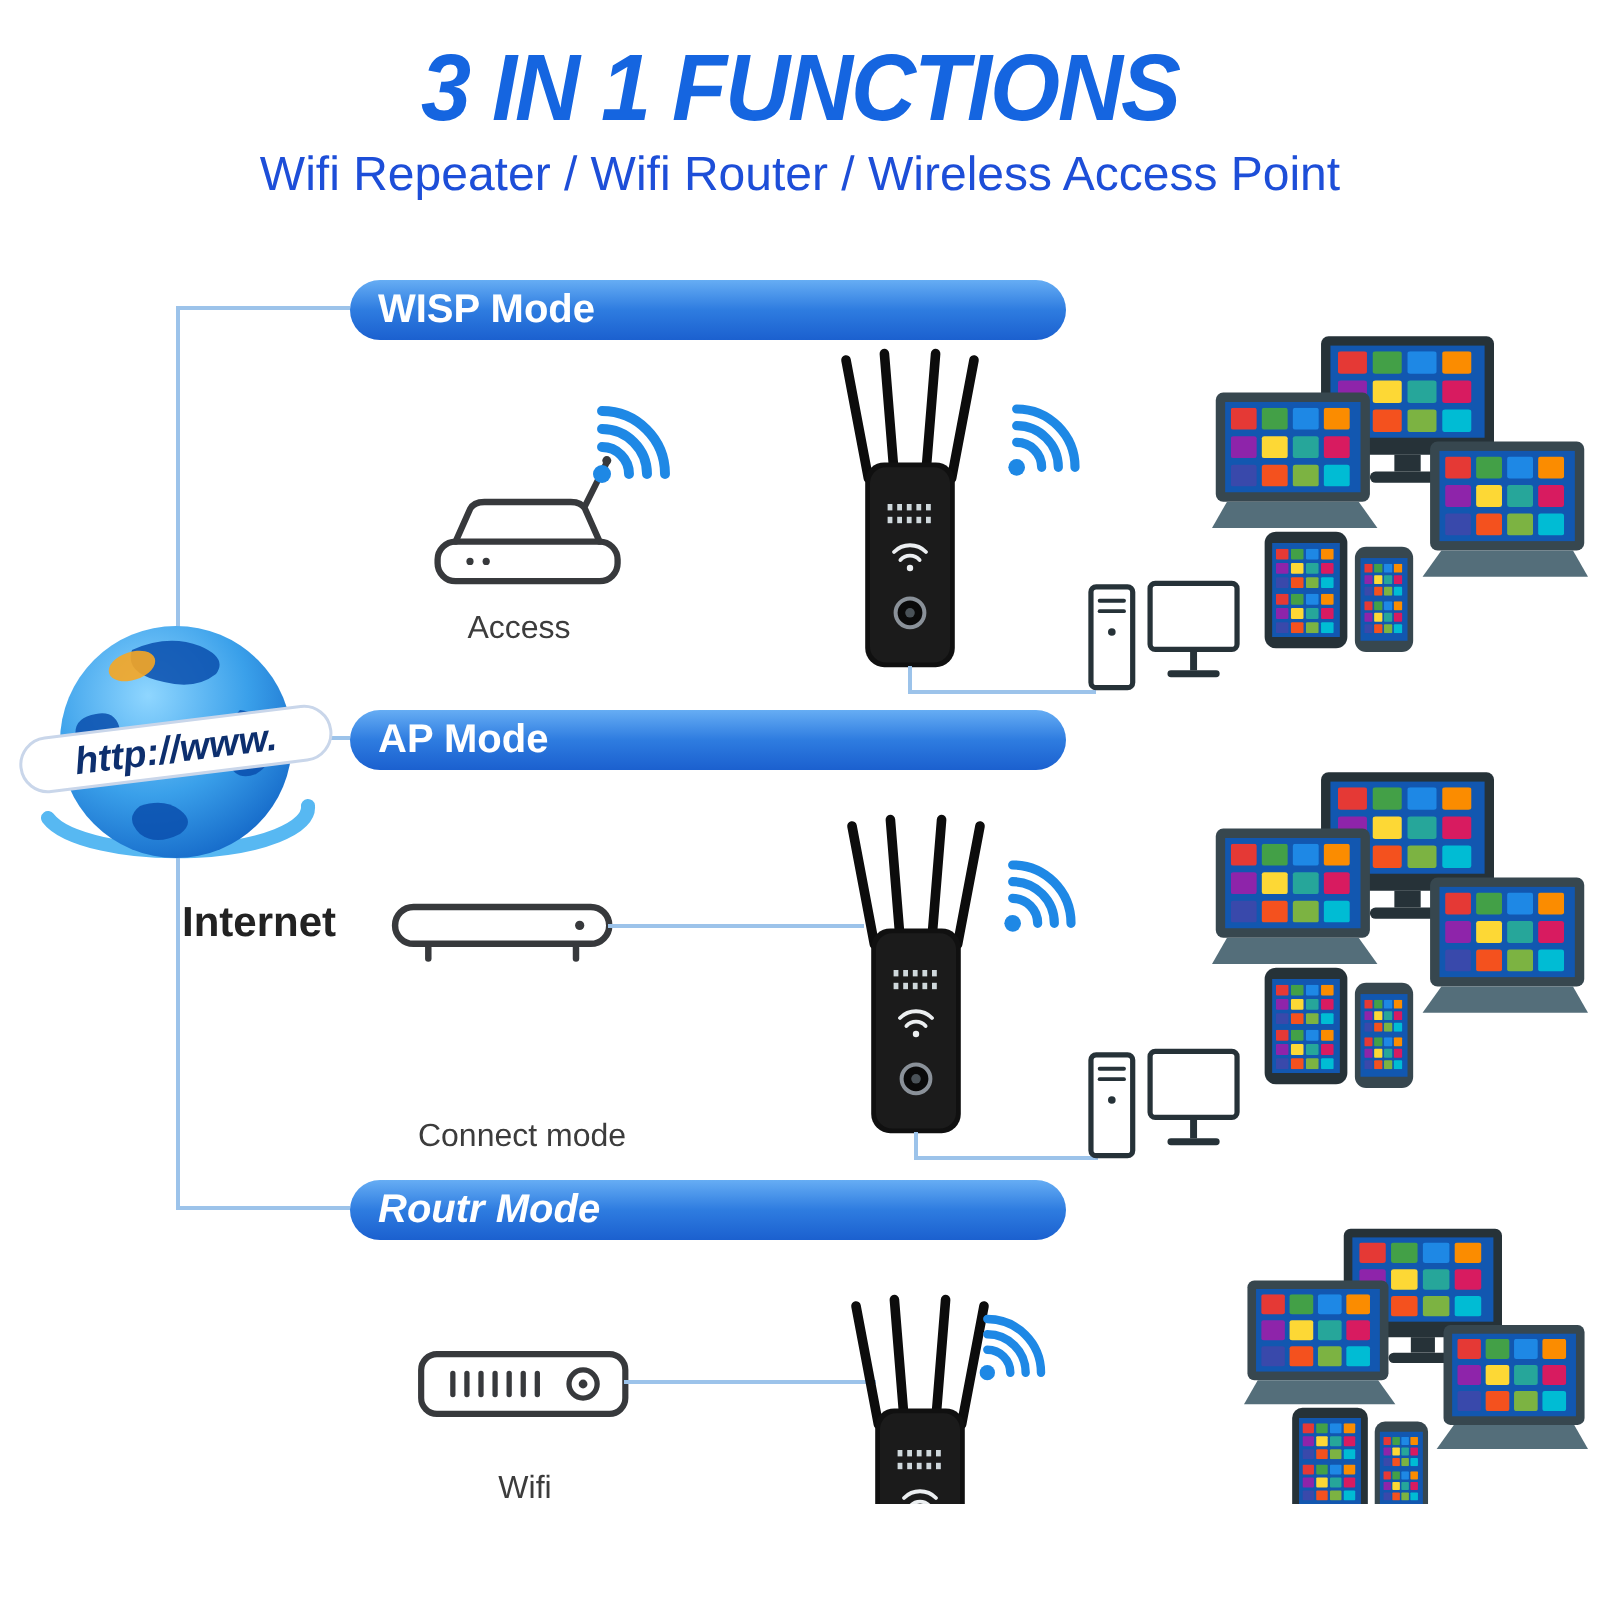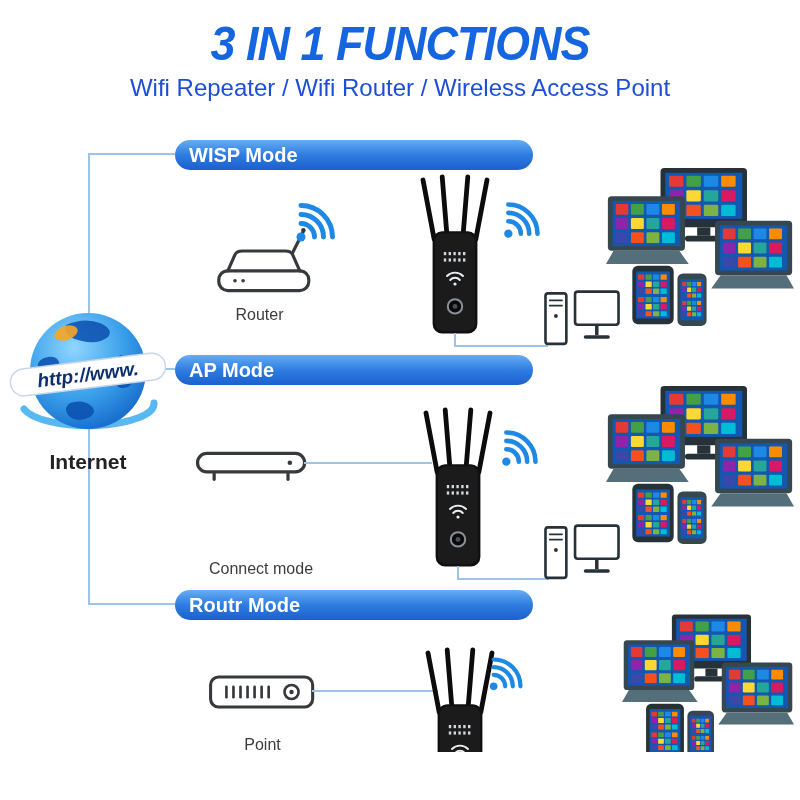--- a/index.html
+++ b/index.html
@@ -8,29 +8,29 @@
   .abs{position:absolute;}
   #title{position:absolute;top:18px;left:0;width:800px;text-align:center;
          font-size:45px;font-weight:bold;font-style:italic;color:#1565e0;letter-spacing:-1px;
          transform:scaleY(1.05);}
   #subtitle{position:absolute;top:74px;left:0;width:800px;text-align:center;
             font-size:24px;color:#1d4ed8;}
   .bar{position:absolute;left:175px;width:358px;height:30px;border-radius:16px;
        background:linear-gradient(180deg,#66adf4 0%,#2e7ce0 50%,#1b60cf 100%);
        color:#fff;font-weight:bold;font-size:20px;line-height:30px;padding-left:14px;
        box-sizing:border-box;}
-  #bar-wisp{top:140px;} #bar-ap{top:355px;} #bar-routr{top:590px;}
+  #bar-wisp{top:140px;} #bar-ap{top:355px;} #bar-routr{top:590px;font-style:italic;}
   .hline,.vline{position:absolute;background:#9cc3ea;z-index:0;}
   .hline{height:2px;} .vline{width:2px;}
   #line-main-v{left:88px;top:154px;height:450px;}
   #line-wisp{left:88px;top:153px;width:87px;}
   #line-ap{left:88px;top:368px;width:87px;}
   #line-routr{left:88px;top:603px;width:87px;}
   #globe-svg{left:8px;top:303px;z-index:2;}
-  #internet-label{left:8px;top:450px;width:160px;text-align:center;
+  #internet-label{left:8px;top:450px;width:160px;text-align:right;
                   font-size:21px;font-weight:bold;color:#222;z-index:2;}
   .lbl{position:absolute;font-size:16px;color:#3c3c3c;text-align:center;}
   
   #s1-router{left:208px;top:224px;}
   #s1-router-wifi{left:292px;top:192px;}
   #s1-label{left:202px;top:306px;width:115px;}
   #s1-repeater{left:415px;top:172px;}
   #s1-wifi{left:500px;top:192px;}
   #s1-line-v{left:454px;top:333px;height:14px;}
   #s1-line-h{left:454px;top:345px;width:94px;}
@@ -234,21 +234,21 @@
   <div class="bar" id="bar-routr">
     <span>Routr Mode</span>
   </div>
 
   <svg id="s1-router" class="abs" width="108" height="81">
       <use href="#sym-router"></use>
     </svg>
   <svg id="s1-router-wifi" class="abs" width="54" height="54">
       <use href="#sym-wifi"></use>
     </svg>
-  <div id="s1-label" class="lbl">Router</div>
+  <div id="s1-label" class="lbl">Access</div>
   <svg id="s1-repeater" class="abs" width="80" height="168">
       <use href="#sym-repeater"></use>
     </svg>
   <svg id="s1-wifi" class="abs" width="50" height="50">
       <use href="#sym-wifi"></use>
     </svg>
   <div class="vline" id="s1-line-v"></div>
   <div class="hline" id="s1-line-h"></div>
   <svg id="s1-pc" class="abs" width="80" height="63">
       <use href="#sym-pc"></use>
@@ -273,21 +273,21 @@
   <svg id="s2-pc" class="abs" width="80" height="63">
       <use href="#sym-pc"></use>
     </svg>
   <svg id="s2-cluster" class="abs" width="188" height="160">
       <use href="#sym-cluster"></use>
     </svg>
 
   <svg id="s3-modem" class="abs" width="115" height="44">
       <use href="#sym-modem-vent"></use>
     </svg>
-  <div id="s3-label" class="lbl">Point</div>
+  <div id="s3-label" class="lbl">Wifi</div>
   <div class="hline" id="s3-line-modem"></div>
   <svg id="s3-repeater" class="abs" width="80" height="168">
       <use href="#sym-repeater"></use>
     </svg>
   <svg id="s3-wifi" class="abs" width="46" height="46">
       <use href="#sym-wifi"></use>
     </svg>
   <div class="vline" id="s3-line-v"></div>
   <div class="hline" id="s3-line-h"></div>
   <svg id="s3-pc" class="abs" width="80" height="63">

